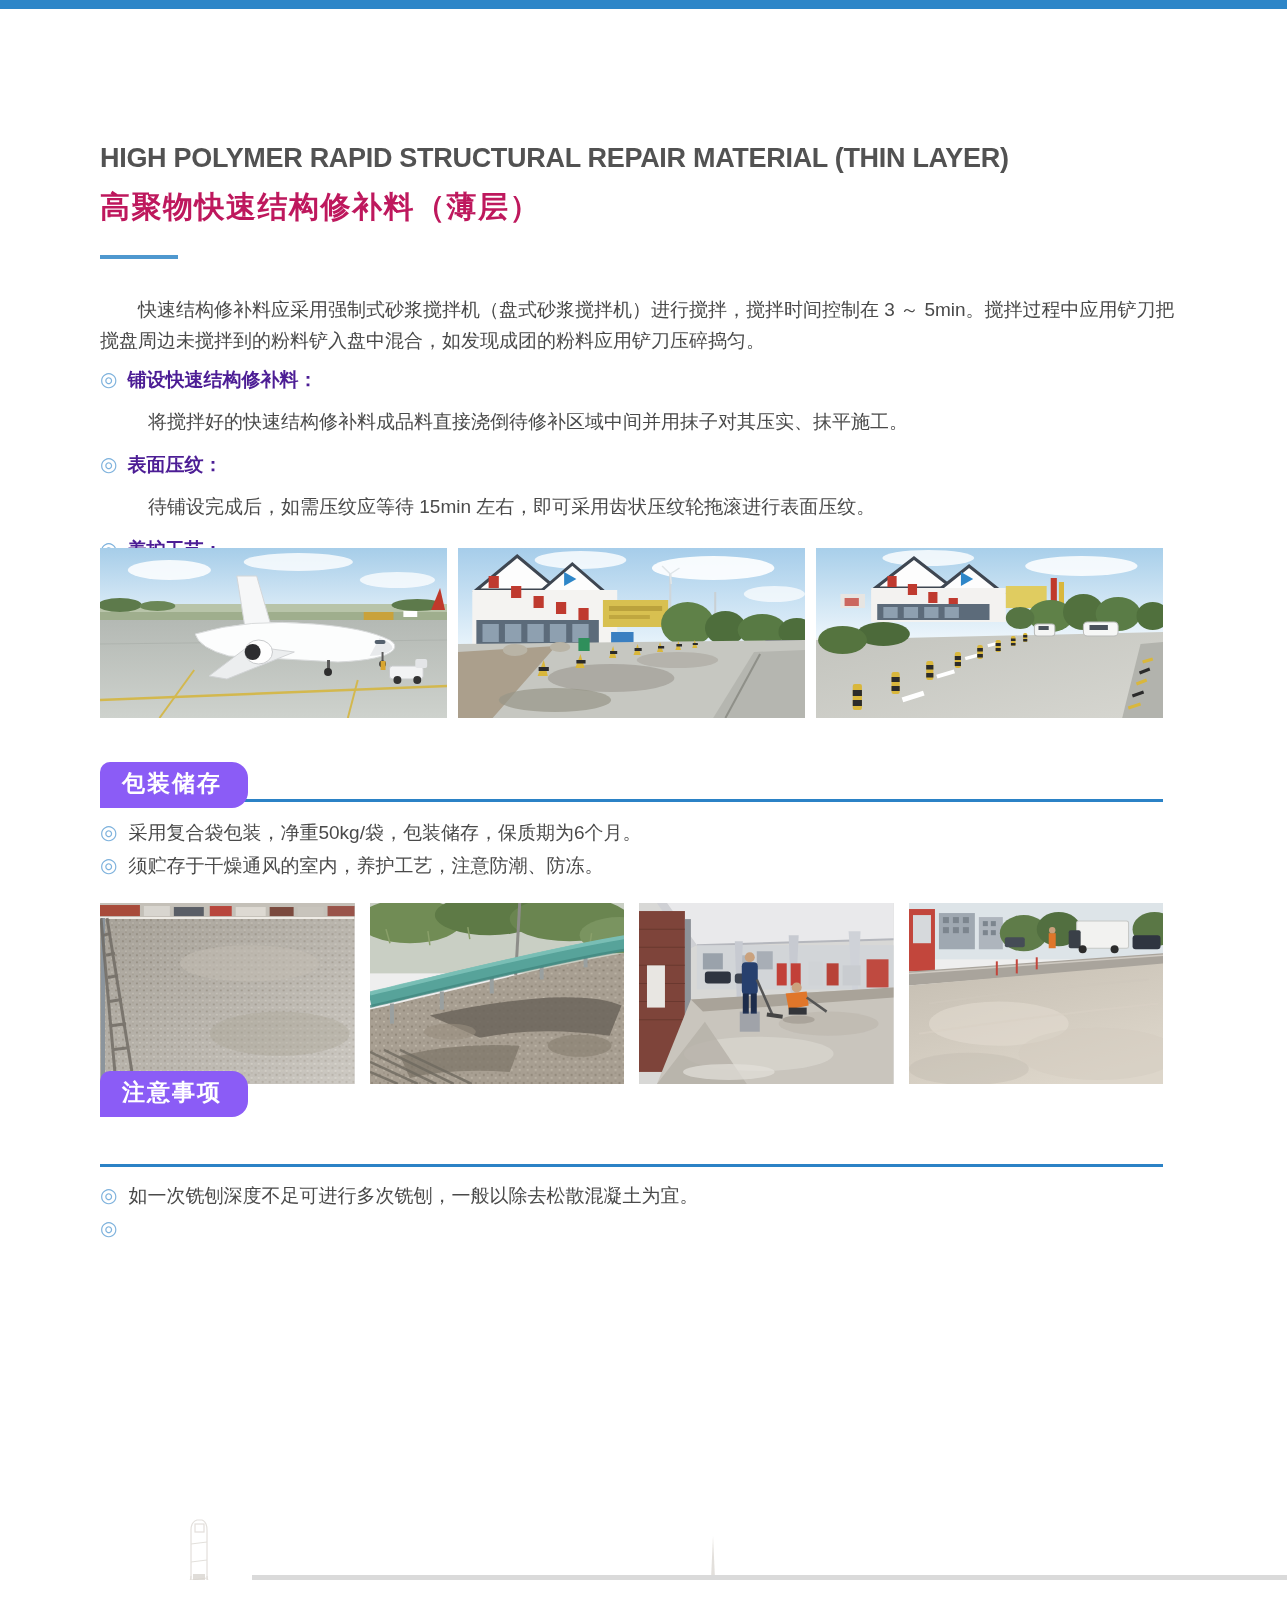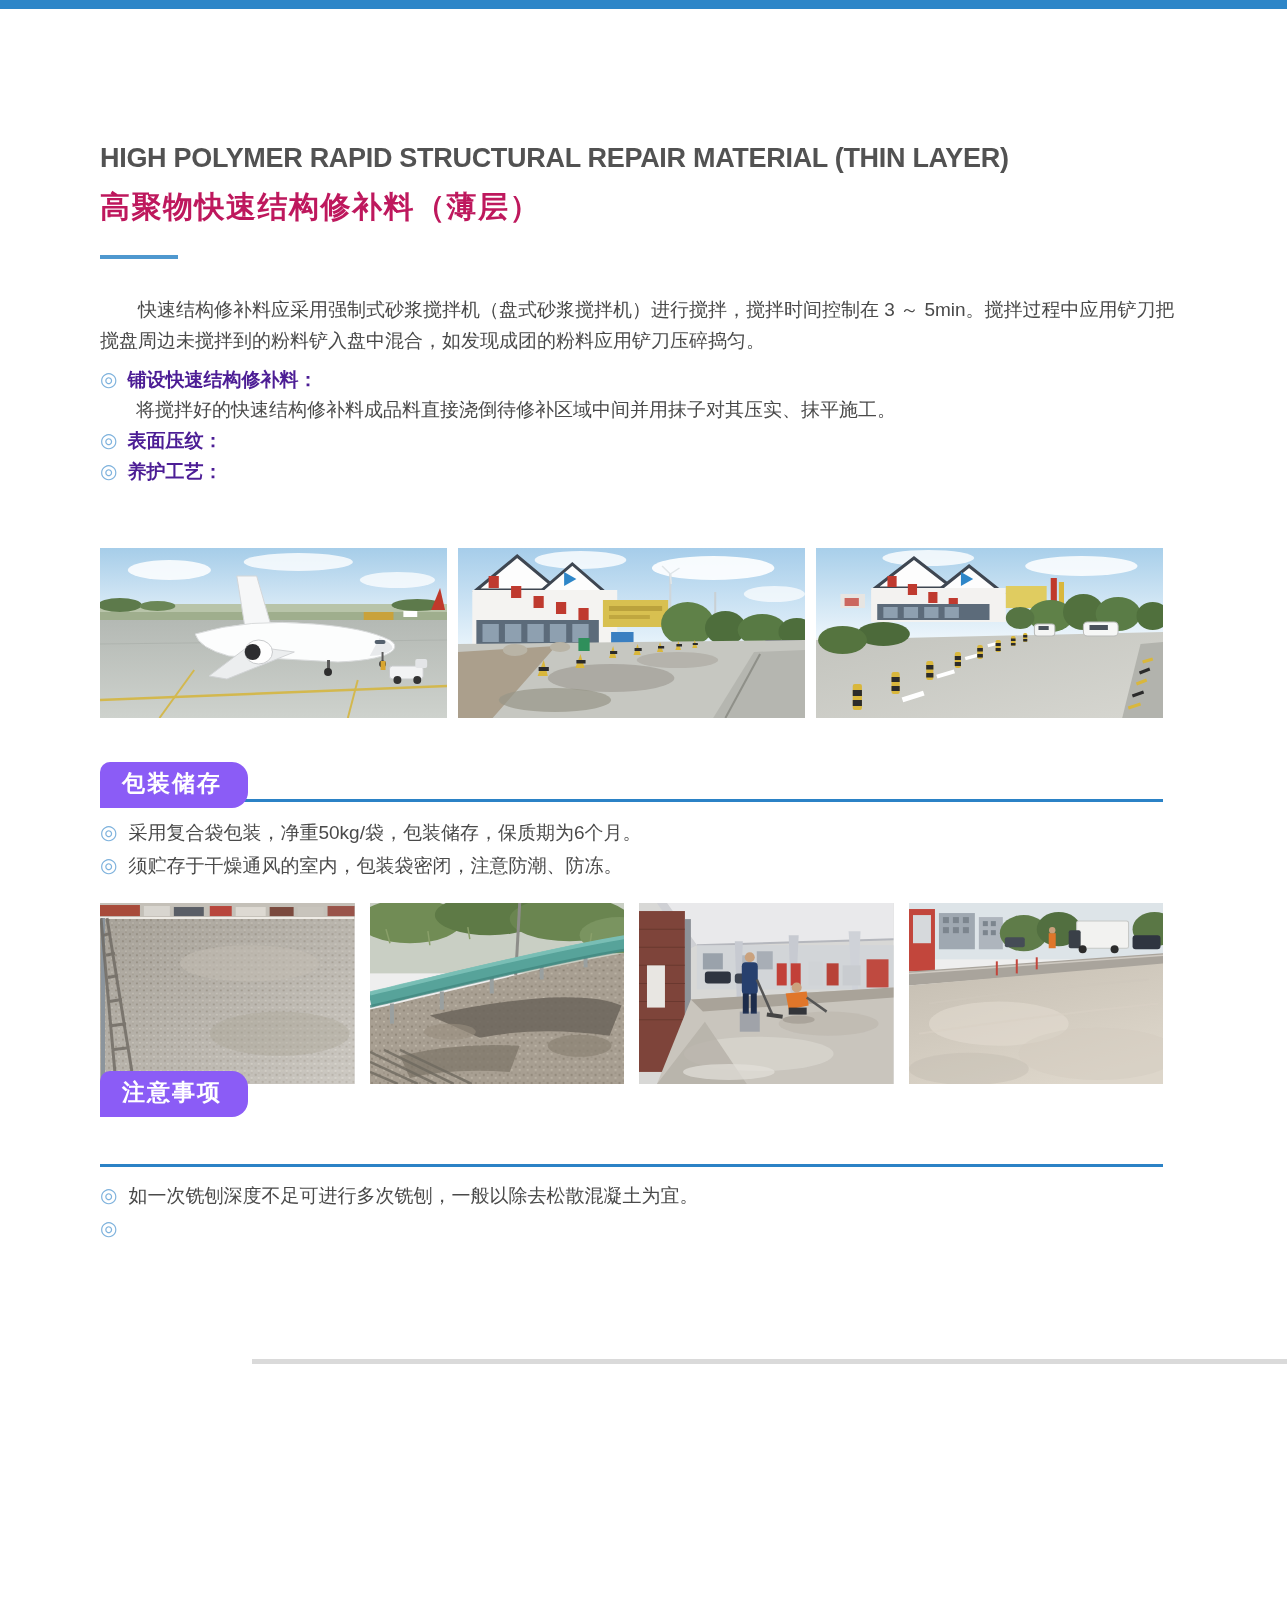--- a/index.html
+++ b/index.html
@@ -1,28 +1,28 @@
 <!DOCTYPE html>
 <html><head>
 <meta charset="utf-8">
 <style>
   html,body{margin:0;padding:0;background:#fff;}
-  .page{position:relative;width:1287px;height:1364px;background:#ffffff;
+  .page{position:relative;width:1287px;height:1580px;background:#ffffff;
         font-family:"Liberation Sans","DejaVu Sans",sans-serif;overflow:hidden;margin:0 auto;}
   .topbar{position:absolute;top:0;left:0;width:100%;height:9px;background:#2e86c8;}
   .title-block{position:absolute;left:100px;top:143px;}
   .title-en{margin:0;font-size:27px;font-weight:bold;color:#525252;letter-spacing:-0.3px;}
   .title-zh{margin:13px 0 0;font-size:30px;font-weight:bold;color:#be185d;letter-spacing:1.5px;}
   .title-underline{margin-top:27px;width:78px;height:4px;background:#4f98cf;}
   .intro{position:absolute;left:100px;top:294px;width:1078px;font-size:19px;color:#4a4a4a;}
   .para{margin:0 0 8px;text-indent:2em;line-height:31px;}
   .label-row{display:flex;align-items:baseline;gap:10px;line-height:30px;}
   .bullet{color:#7eb2dd;font-size:20px;}
   .item-label{font-weight:bold;color:#4c1d95;}
-  .item-text{margin:0;padding-left:36px;line-height:30px;}
+  .item-text{margin:12px;padding-left:36px;line-height:30px;}
   .photo-row{position:absolute;left:100px;width:1063px;display:flex;}
   .row1{top:548px;height:170px;gap:11px;}
   .row2{top:903px;height:181px;gap:15px;}
   .photo-row figure{margin:0;flex:1 1 0;overflow:hidden;background:#eee;}
   .photo-row svg{width:100%;height:100%;display:block;}
   .sec-tab{position:absolute;left:100px;z-index:2;background:#8b5cf6;color:#ffffff;
            font-size:23px;font-weight:bold;padding:6px 26px 9px 22px;
            border-radius:10px 16px 16px 0;letter-spacing:2px;}
   .sec-rule{position:absolute;left:100px;width:1063px;height:3px;background:#2b82c6;z-index:1;}
   #tab1{top:762px;} #rule1{top:799px;}
@@ -57,20 +57,21 @@
         <span class="item-label">铺设快速结构修补料：</span>
       </div>
       <p class="item-text">将搅拌好的快速结构修补料成品料直接浇倒待修补区域中间并用抹子对其压实、抹平施工。</p>
     </div>
 
     <div class="intro-item">
       <div class="label-row">
         <span class="bullet">◎</span>
         <span class="item-label">表面压纹：</span>
       </div>
+      <p class="item-text">待铺设完成后，如需压纹应等待 15min 左右，即可采用齿状压纹轮拖滚进行表面压纹。</p>
     </div>
 
     <div class="intro-item">
       <div class="label-row">
         <span class="bullet">◎</span>
         <span class="item-label">养护工艺：</span>
       </div>
     </div>
   </section>
 
@@ -293,21 +294,21 @@
   </div>
   <div class="sec-rule" id="rule1"></div>
 
   <div class="sec-bullets" id="bullets1">
     <div class="row">
       <span class="bullet">◎</span>
       <span>采用复合袋包装，净重50kg/袋，包装储存，保质期为6个月。</span>
     </div>
     <div class="row">
       <span class="bullet">◎</span>
-      <span>须贮存于干燥通风的室内，包装袋密闭，注意防潮、防冻。</span>
+      <span>须贮存于干燥通风的室内，养护工艺，注意防潮、防冻。</span>
     </div>
   </div>
 
   <div class="photo-row row2">
 
     <figure>
       <svg viewBox="0 0 255 180" preserveAspectRatio="none">
         <defs>
           <pattern id="speck1" width="7" height="7" patternUnits="userSpaceOnUse">
             <rect width="7" height="7" fill="#b8b3aa"></rect>

